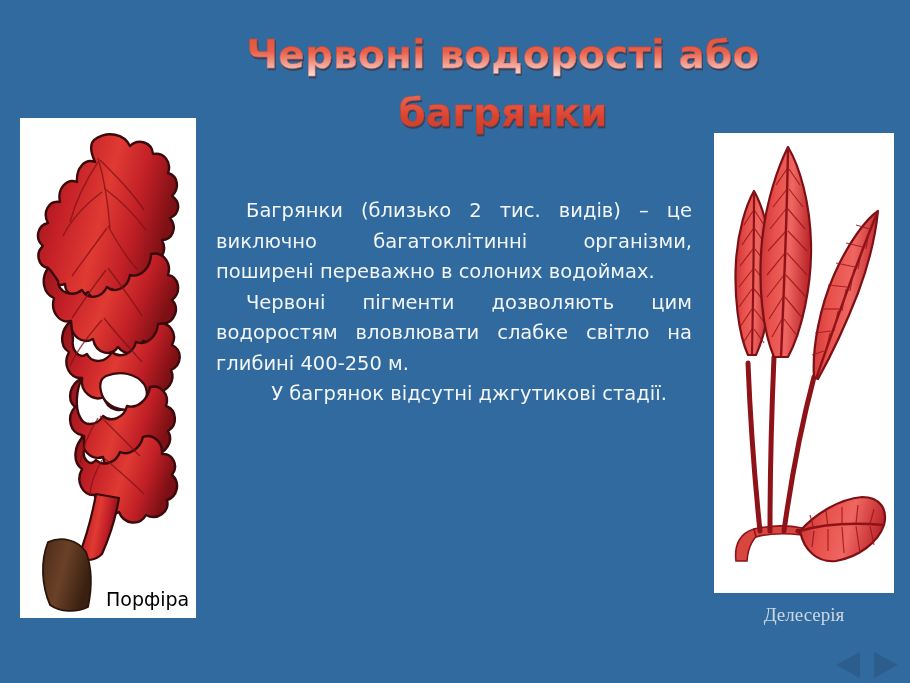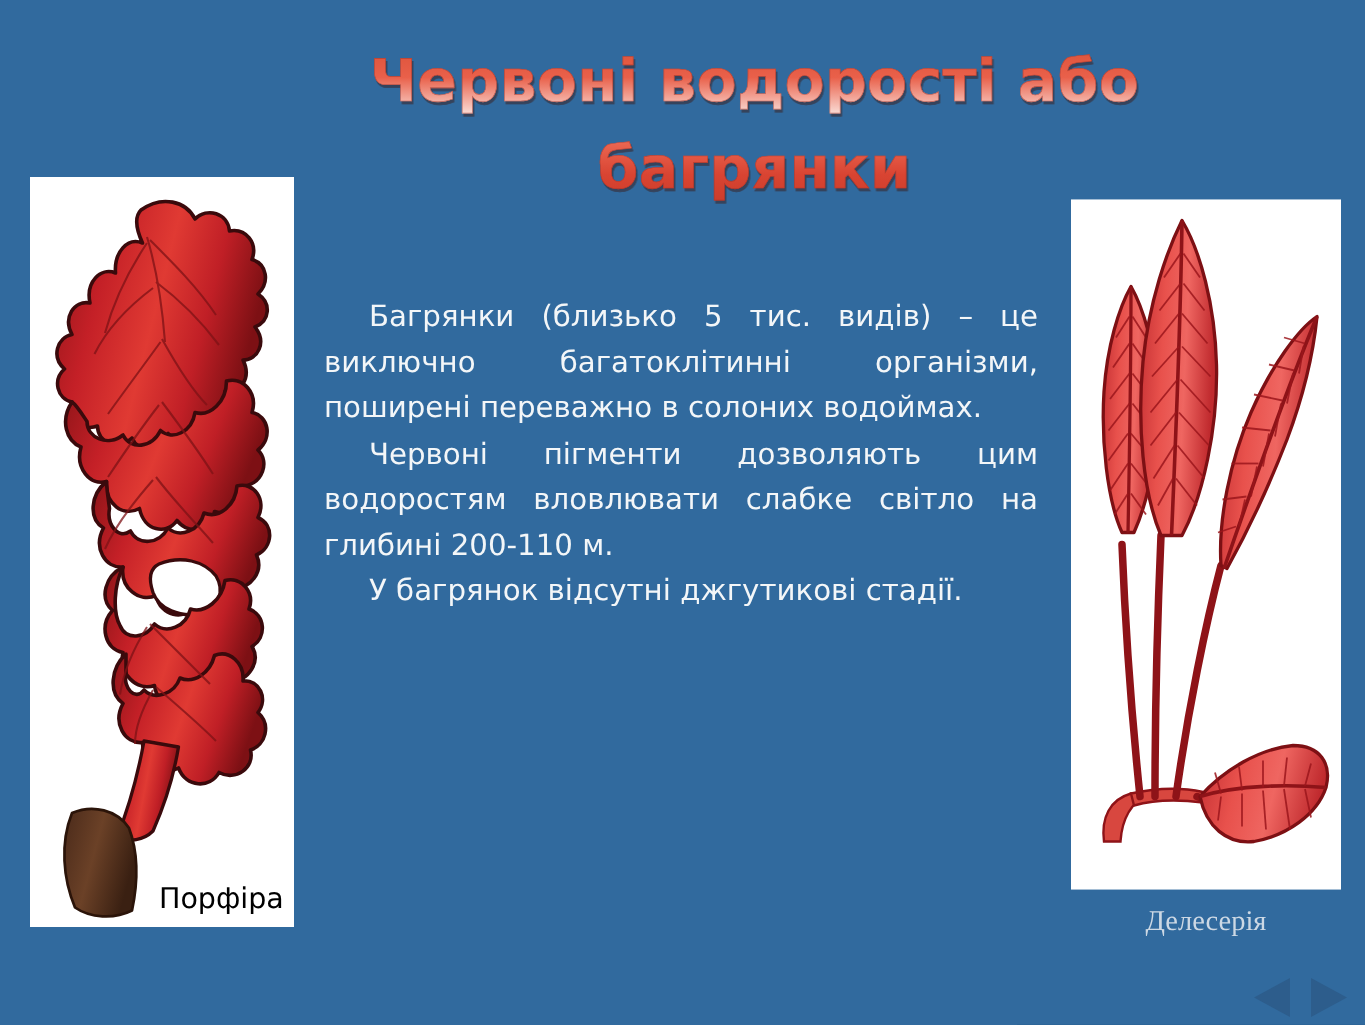--- a/index.html
+++ b/index.html
@@ -60,21 +60,21 @@
     font-family: "DejaVu Sans", sans-serif;
     font-size: 19.5px;
     line-height: 30.5px;
     text-align: justify;
   }
   #body-text p {
     margin: 0;
     text-indent: 30px;
   }
   #body-text p.last {
-    text-align: left;
+    text-align: center;
   }
 
   
   .photo-panel {
     position: absolute;
     background: #ffffff;
     overflow: hidden;
   }
   #panel-left {
     left: 20px;
@@ -386,21 +386,21 @@
         <path d="M142 391 L 144 372"></path>
           <path d="M142 393 L 146 420"></path>
         <path d="M156 391 L 160 376"></path>
           <path d="M156 393 L 160 412"></path>
       </g>
     </svg>
   </div>
   <div id="caption-delesseria">Делесерія</div>
 
   <div id="body-text">
-    <p>Багрянки (близько 5 тис. видів) – це виключно багатоклітинні організми, поширені переважно в солоних водоймах.</p>
-    <p>Червоні пігменти дозволяють цим водоростям вловлювати слабке світло на глибині 200-110 м.</p>
+    <p>Багрянки (близько 2 тис. видів) – це виключно багатоклітинні організми, поширені переважно в солоних водоймах.</p>
+    <p>Червоні пігменти дозволяють цим водоростям вловлювати слабке світло на глибині 400-250 м.</p>
     <p class="last">У багрянок відсутні джгутикові стадії.</p>
   </div>
 
   <div class="nav-arrow" id="nav-prev"></div>
   <div class="nav-arrow" id="nav-next"></div>
 
 </div>
 
 </body></html>

